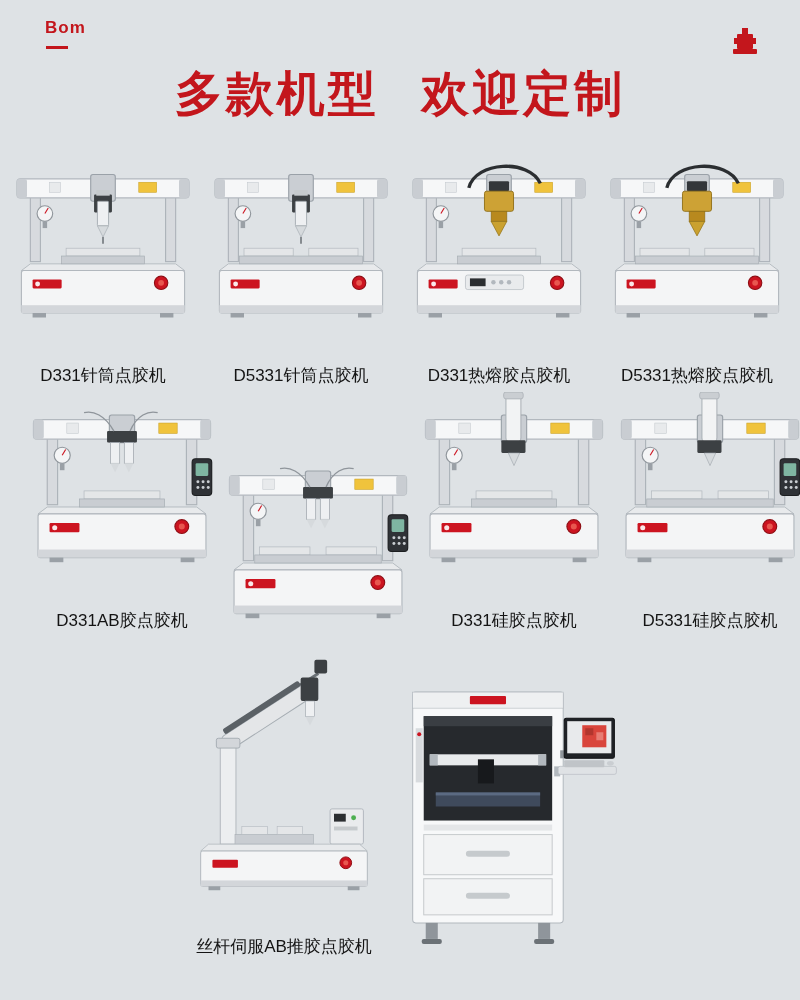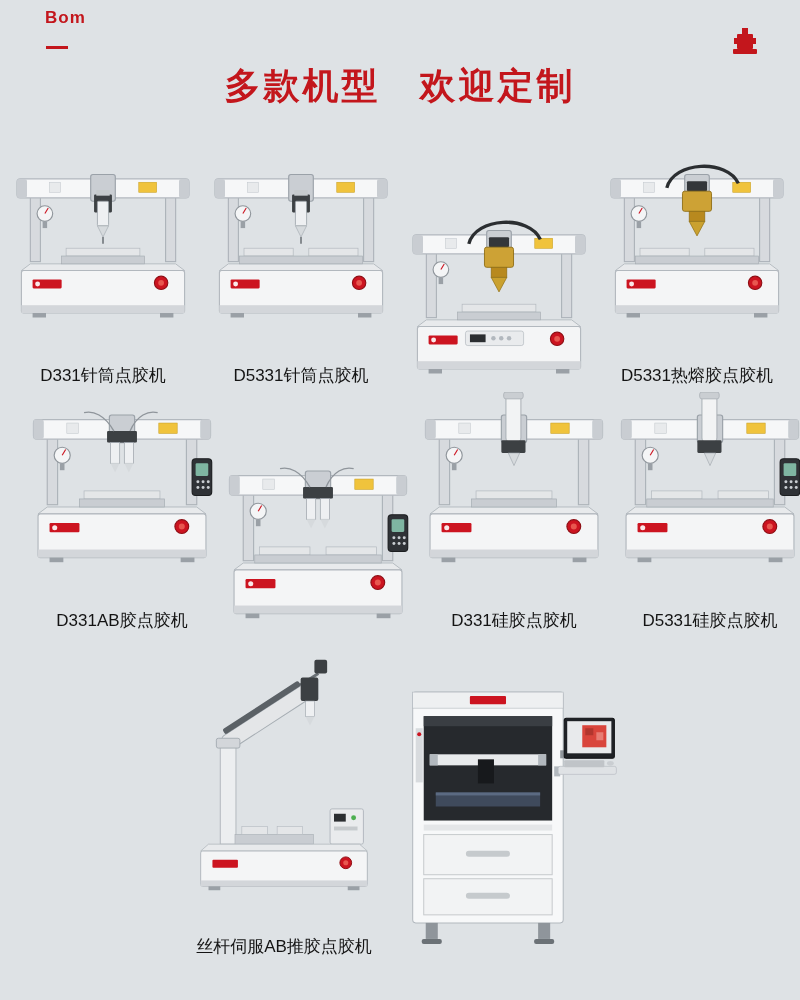--- a/index.html
+++ b/index.html
@@ -5,32 +5,32 @@
   * { box-sizing: border-box; margin: 0; padding: 0; }
   html, body { width: 800px; height: 1000px; }
   body {
     background: #dee2e5;
     font-family: "Liberation Sans", "DejaVu Sans", sans-serif;
     position: relative;
     overflow: hidden;
   }
   .page { position: absolute; inset: 0; }
   .brand {
-    position: absolute; left: 45px; top: 8px;
+    position: absolute; left: 45px; top: 18px;
     color: #c3161c; font-size: 17px; font-weight: 700; letter-spacing: 1px;
   }
   .brand-dash {
     position: absolute; left: 46px; top: 46px;
     width: 22px; height: 3px; background: #c3161c;
   }
   .logo { position: absolute; right: 40px; top: 22px; }
   .title {
     position: absolute; top: 62px; left: 0; width: 100%;
     text-align: center; color: #c3161c;
-    font-size: 36px; font-weight: 900;
+    font-size: 48px; font-weight: 900;
     letter-spacing: 3px; word-spacing: 26px;
   }
   .row { position: absolute; left: 0; width: 100%; display: flex; }
   .row1 { top: 152px; justify-content: space-evenly; }
   .row2 { top: 392px; justify-content: space-evenly; padding-left: 24px; }
   .row3 { top: 636px; justify-content: center; padding: 0 18px; }
   .card { display: flex; flex-direction: column; align-items: center; justify-content: flex-end; }
   .caption { margin-top: 9px; font-size: 17px; color: #141414; white-space: nowrap; }
   .row1 .m { width: 190px; height: 179px; }
   .row2 .m { width: 196px; height: 184px; }
@@ -265,20 +265,21 @@
       <figcaption class="caption">D5331针筒点胶机</figcaption>
     </figure>
     <figure class="card">
       <svg class="m" viewBox="0 0 170 160">
         <use href="#beam"></use>
           <use href="#base1"></use>
           <use href="#gauge"></use>
           <use href="#panel"></use>
           <use href="#head-hot"></use>
       </svg>
+      <figcaption class="caption">D331热熔胶点胶机</figcaption>
     </figure>
     <figure class="card">
       <svg class="m" viewBox="0 0 170 160">
         <use href="#beam"></use>
           <use href="#base2"></use>
           <use href="#gauge"></use>
           <use href="#head-hot"></use>
       </svg>
       <figcaption class="caption">D5331热熔胶点胶机</figcaption>
     </figure>

